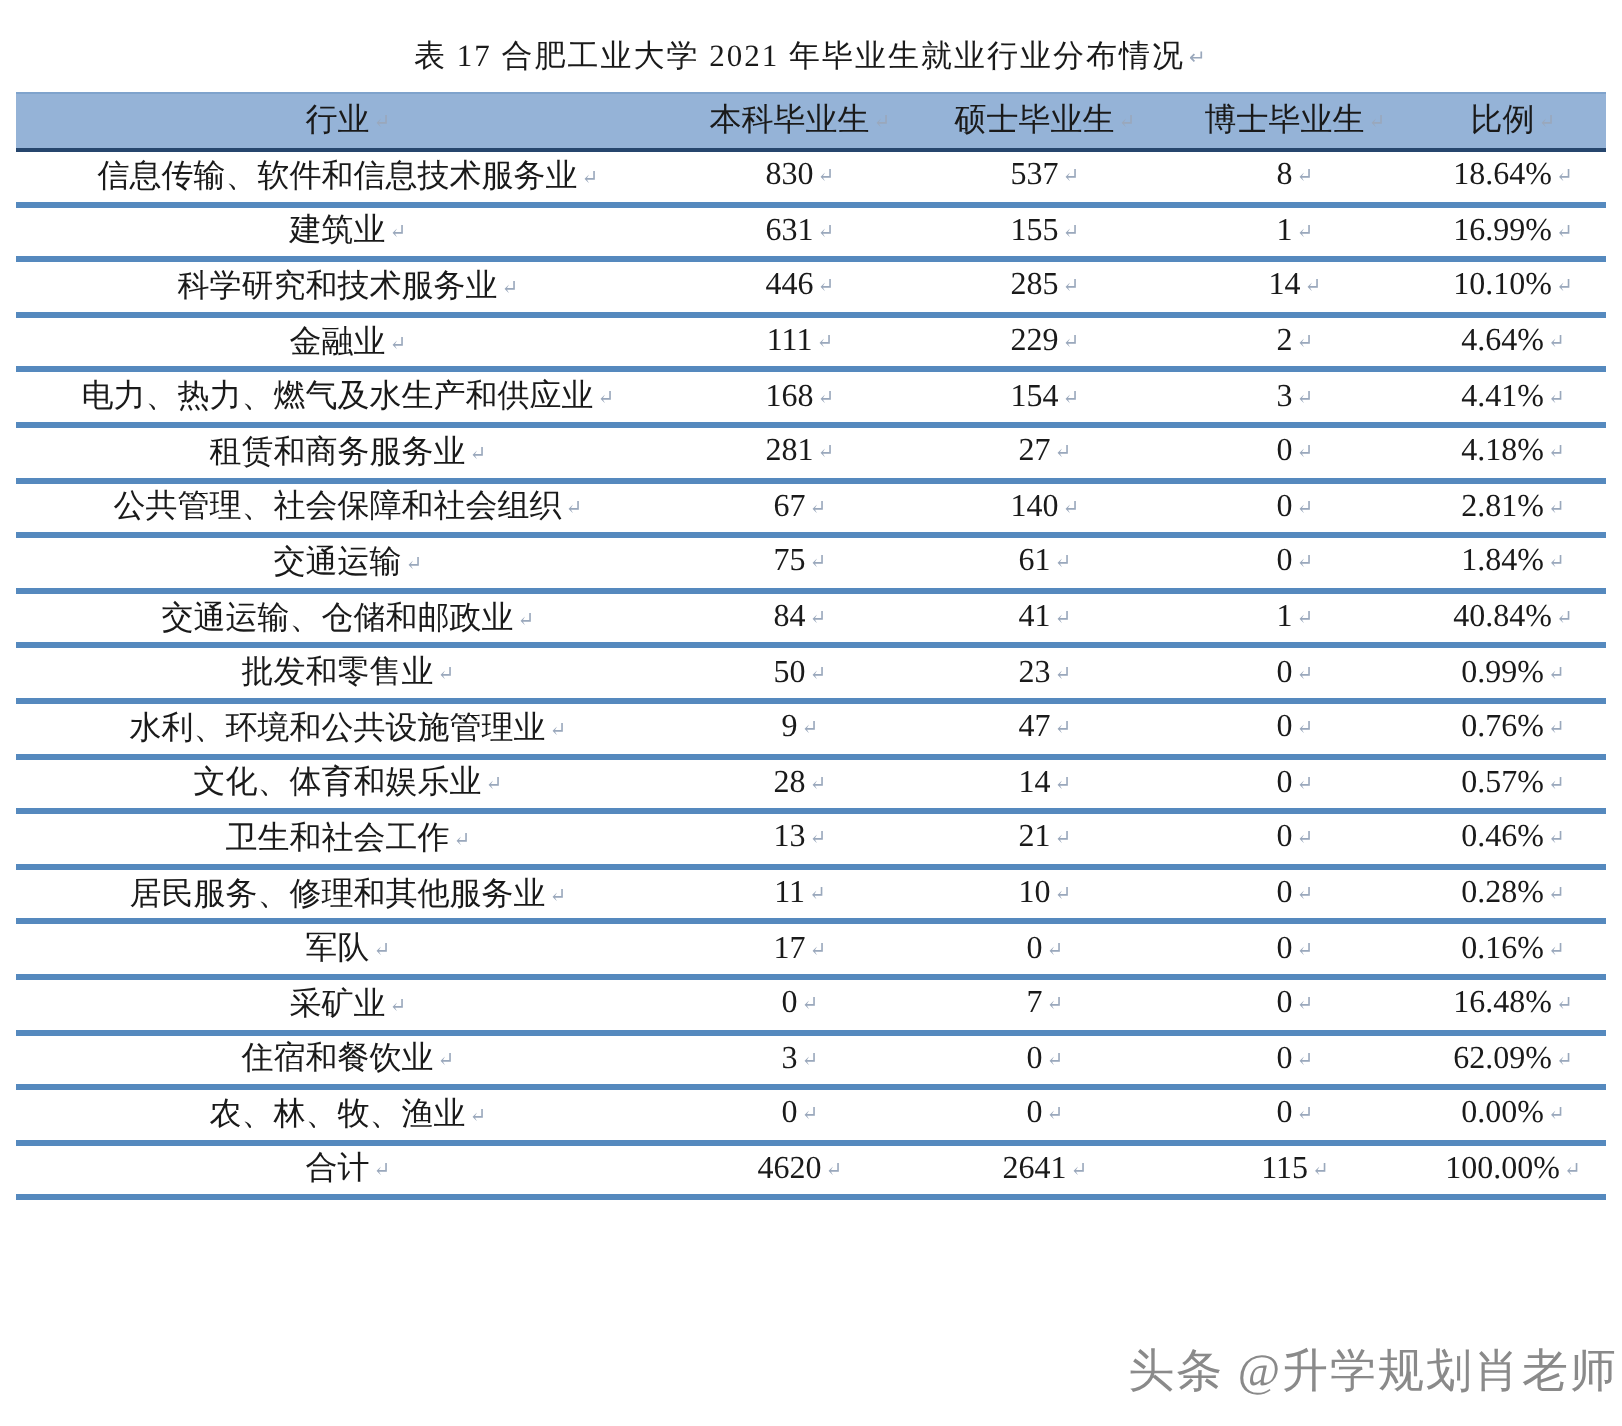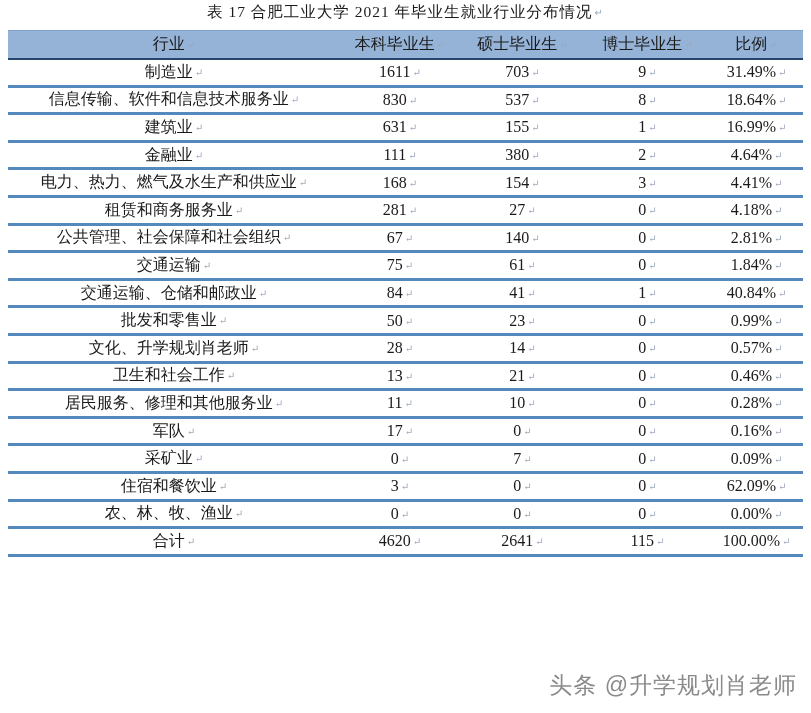--- a/index.html
+++ b/index.html
@@ -14,21 +14,21 @@
   body{
     width:811px;height:713px;
     background:#ffffff;
     position:relative;
     overflow:hidden;
     font-family:"Liberation Serif","DejaVu Serif",serif;
     color:var(--text);
   }
   .title{
     text-align:center;
-    padding-top:2px;
+    padding-top:18px;
     font-size:15.5px;
     letter-spacing:1px;
     white-space:nowrap;
     font-family:Liberation Serif, serif;
   }
   table{
     border-collapse:collapse;
     table-layout:fixed;
     width:795px;
     margin:7px 8px 0 8px;
@@ -57,26 +57,26 @@
     white-space:nowrap;
   }
   .mark{
     font-size:10px;
     color:var(--mark);
     margin-left:2px;
     vertical-align:1px;
   }
   .watermark{
     position:absolute;
-    right:14px;
+    right:2px;
     bottom:12px;
     font-size:23px;
     letter-spacing:1px;
     color:rgba(112,112,112,0.82);
-    font-family:Liberation Sans, sans-serif;
+    font-family:Liberation Serif, serif;
     pointer-events:none;
     white-space:nowrap;
   }
 </style>
 </head>
 <body>
 
 <div class="title">
   <span>表  17  合肥工业大学 2021 年毕业生就业行业分布情况</span><span class="mark">↵</span>
 </div>
@@ -93,44 +93,44 @@
       <tr>
         <th><span>行业</span><span class="mark">↵</span></th>
         <th><span>本科毕业生</span><span class="mark">↵</span></th>
         <th><span>硕士毕业生</span><span class="mark">↵</span></th>
         <th><span>博士毕业生</span><span class="mark">↵</span></th>
         <th><span>比例</span><span class="mark">↵</span></th>
       </tr>
     </thead>
   <tbody>
       <tr>
-        <td><span>制造业</span><span class="mark">↵</span></td>
-        <td><span>1611</span><span class="mark">↵</span></td>
-        <td><span>703</span><span class="mark">↵</span></td>
-        <td><span>9</span><span class="mark">↵</span></td>
-        <td><span>31.49%</span><span class="mark">↵</span></td>
-      </tr>
-      <tr>
         <td><span>信息传输、软件和信息技术服务业</span><span class="mark">↵</span></td>
         <td><span>830</span><span class="mark">↵</span></td>
         <td><span>537</span><span class="mark">↵</span></td>
         <td><span>8</span><span class="mark">↵</span></td>
         <td><span>18.64%</span><span class="mark">↵</span></td>
       </tr>
       <tr>
         <td><span>建筑业</span><span class="mark">↵</span></td>
         <td><span>631</span><span class="mark">↵</span></td>
         <td><span>155</span><span class="mark">↵</span></td>
         <td><span>1</span><span class="mark">↵</span></td>
         <td><span>16.99%</span><span class="mark">↵</span></td>
       </tr>
       <tr>
+        <td><span>科学研究和技术服务业</span><span class="mark">↵</span></td>
+        <td><span>446</span><span class="mark">↵</span></td>
+        <td><span>285</span><span class="mark">↵</span></td>
+        <td><span>14</span><span class="mark">↵</span></td>
+        <td><span>10.10%</span><span class="mark">↵</span></td>
+      </tr>
+      <tr>
         <td><span>金融业</span><span class="mark">↵</span></td>
         <td><span>111</span><span class="mark">↵</span></td>
-        <td><span>380</span><span class="mark">↵</span></td>
+        <td><span>229</span><span class="mark">↵</span></td>
         <td><span>2</span><span class="mark">↵</span></td>
         <td><span>4.64%</span><span class="mark">↵</span></td>
       </tr>
       <tr>
         <td><span>电力、热力、燃气及水生产和供应业</span><span class="mark">↵</span></td>
         <td><span>168</span><span class="mark">↵</span></td>
         <td><span>154</span><span class="mark">↵</span></td>
         <td><span>3</span><span class="mark">↵</span></td>
         <td><span>4.41%</span><span class="mark">↵</span></td>
       </tr>
@@ -163,21 +163,28 @@
         <td><span>40.84%</span><span class="mark">↵</span></td>
       </tr>
       <tr>
         <td><span>批发和零售业</span><span class="mark">↵</span></td>
         <td><span>50</span><span class="mark">↵</span></td>
         <td><span>23</span><span class="mark">↵</span></td>
         <td><span>0</span><span class="mark">↵</span></td>
         <td><span>0.99%</span><span class="mark">↵</span></td>
       </tr>
       <tr>
-        <td><span>文化、升学规划肖老师</span><span class="mark">↵</span></td>
+        <td><span>水利、环境和公共设施管理业</span><span class="mark">↵</span></td>
+        <td><span>9</span><span class="mark">↵</span></td>
+        <td><span>47</span><span class="mark">↵</span></td>
+        <td><span>0</span><span class="mark">↵</span></td>
+        <td><span>0.76%</span><span class="mark">↵</span></td>
+      </tr>
+      <tr>
+        <td><span>文化、体育和娱乐业</span><span class="mark">↵</span></td>
         <td><span>28</span><span class="mark">↵</span></td>
         <td><span>14</span><span class="mark">↵</span></td>
         <td><span>0</span><span class="mark">↵</span></td>
         <td><span>0.57%</span><span class="mark">↵</span></td>
       </tr>
       <tr>
         <td><span>卫生和社会工作</span><span class="mark">↵</span></td>
         <td><span>13</span><span class="mark">↵</span></td>
         <td><span>21</span><span class="mark">↵</span></td>
         <td><span>0</span><span class="mark">↵</span></td>
@@ -195,21 +202,21 @@
         <td><span>17</span><span class="mark">↵</span></td>
         <td><span>0</span><span class="mark">↵</span></td>
         <td><span>0</span><span class="mark">↵</span></td>
         <td><span>0.16%</span><span class="mark">↵</span></td>
       </tr>
       <tr>
         <td><span>采矿业</span><span class="mark">↵</span></td>
         <td><span>0</span><span class="mark">↵</span></td>
         <td><span>7</span><span class="mark">↵</span></td>
         <td><span>0</span><span class="mark">↵</span></td>
-        <td><span>0.09%</span><span class="mark">↵</span></td>
+        <td><span>16.48%</span><span class="mark">↵</span></td>
       </tr>
       <tr>
         <td><span>住宿和餐饮业</span><span class="mark">↵</span></td>
         <td><span>3</span><span class="mark">↵</span></td>
         <td><span>0</span><span class="mark">↵</span></td>
         <td><span>0</span><span class="mark">↵</span></td>
         <td><span>62.09%</span><span class="mark">↵</span></td>
       </tr>
       <tr>
         <td><span>农、林、牧、渔业</span><span class="mark">↵</span></td>

